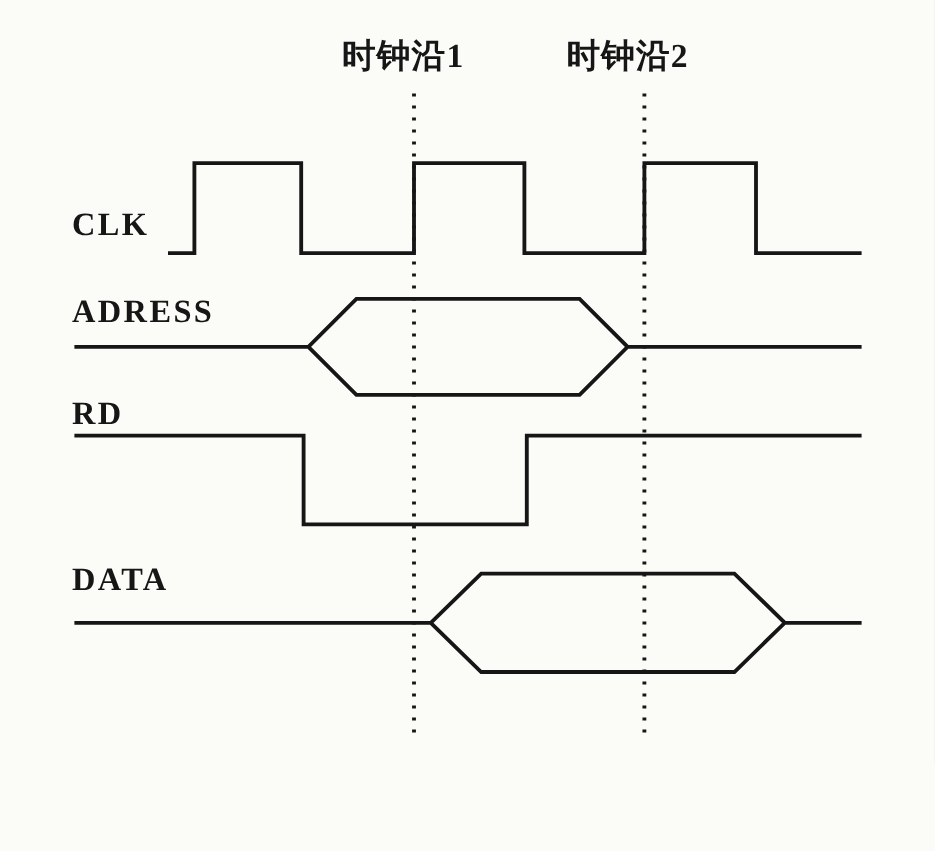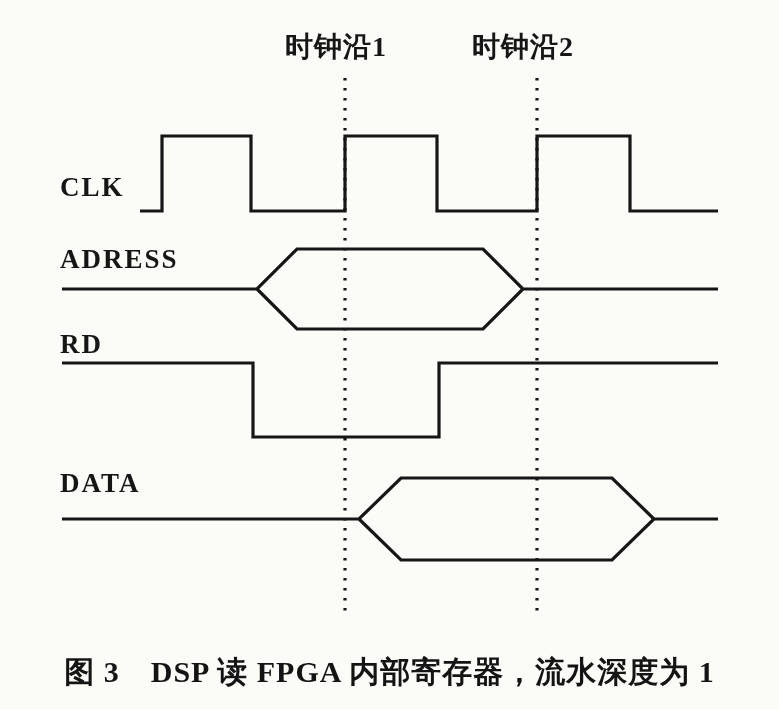--- a/index.html
+++ b/index.html
@@ -65,14 +65,13 @@
       <line x1="537" y1="78" x2="537" y2="618" class="dotted-line" stroke="#161616" stroke-width="3.2"></line>
       <text x="60" y="196" class="sig-label" fill="#161616">CLK</text>
       <polyline points="140,211 162,211 162,136 251,136 251,211 345,211 345,136 437,136 437,211 537,211 537,136 630,136 630,211 718,211" class="wave" stroke="#161616" stroke-width="3.2"></polyline>
       <text x="60" y="268" class="sig-label" fill="#161616">ADRESS</text>
       <path d="M 62 289 L 257 289 L 297 249 L 483 249 L 523 289 L 483 329 L 297 329 L 257 289 M 523 289 L 718 289" class="wave" stroke="#161616" stroke-width="3.2"></path>
       <text x="60" y="353" class="sig-label" fill="#161616">RD</text>
       <polyline points="62,363 253,363 253,437 439,437 439,363 718,363" class="wave" stroke="#161616" stroke-width="3.2"></polyline>
       <text x="60" y="492" class="sig-label" fill="#161616">DATA</text>
       <path d="M 62 519 L 359 519 L 401 478 L 612 478 L 654 519 L 612 560 L 401 560 L 359 519 M 654 519 L 718 519" class="wave" stroke="#161616" stroke-width="3.2"></path>
     </svg>
-  <div class="caption">图 3　DSP 读 FPGA 内部寄存器，流水深度为 1</div>
 </div>
 
 </body></html>

